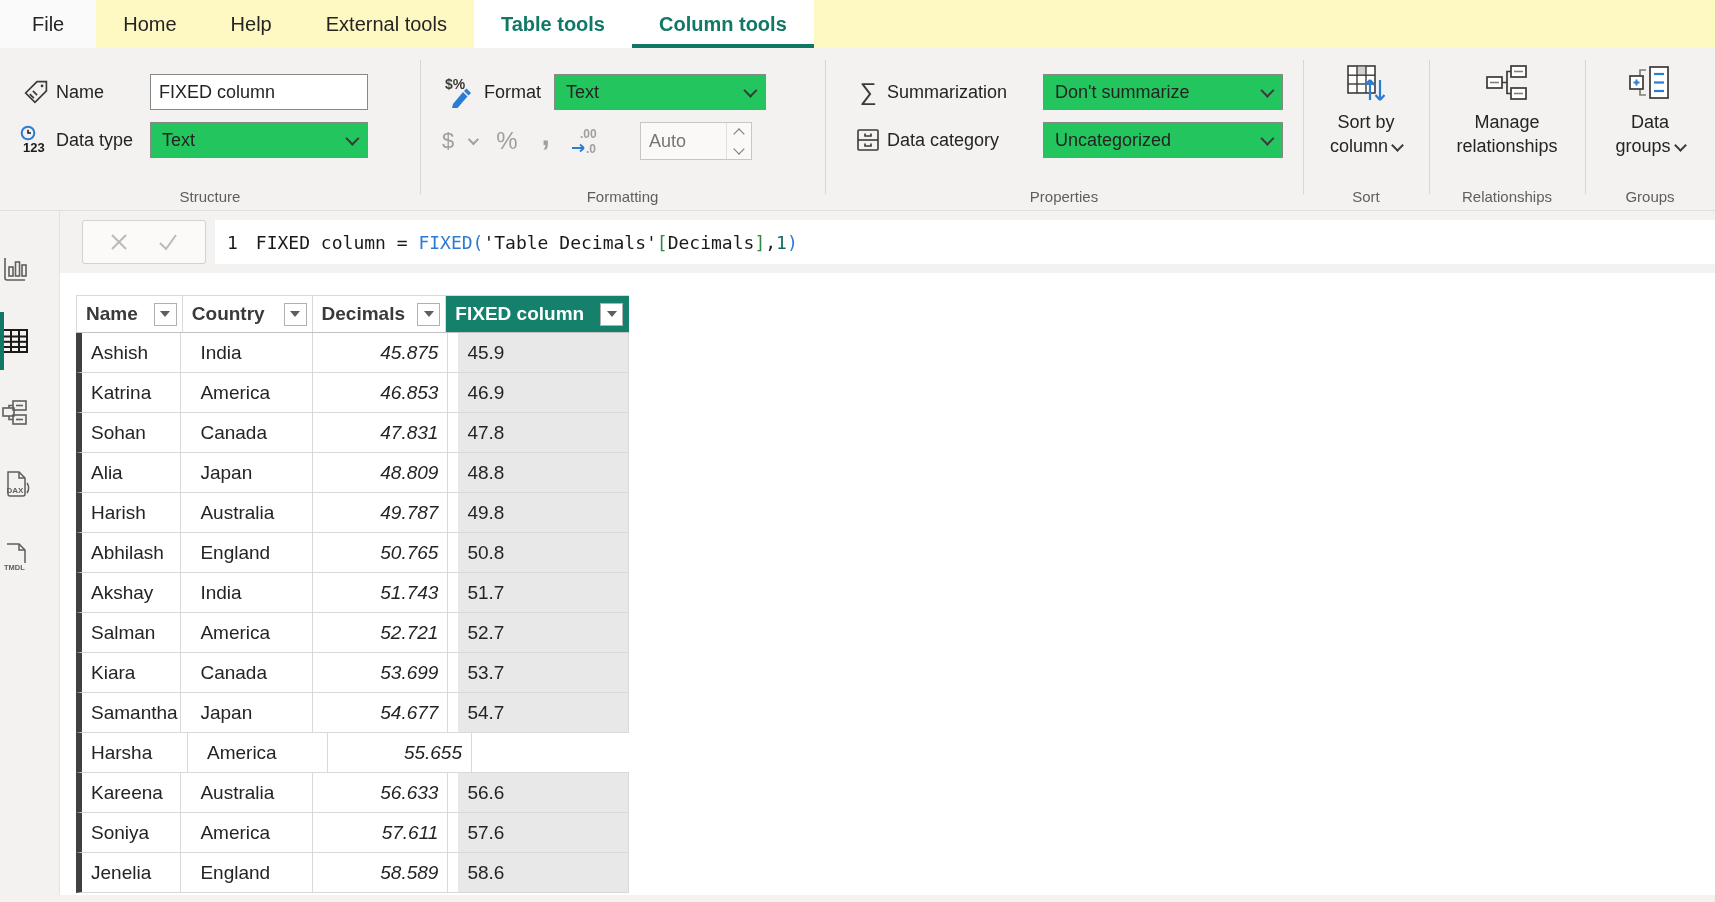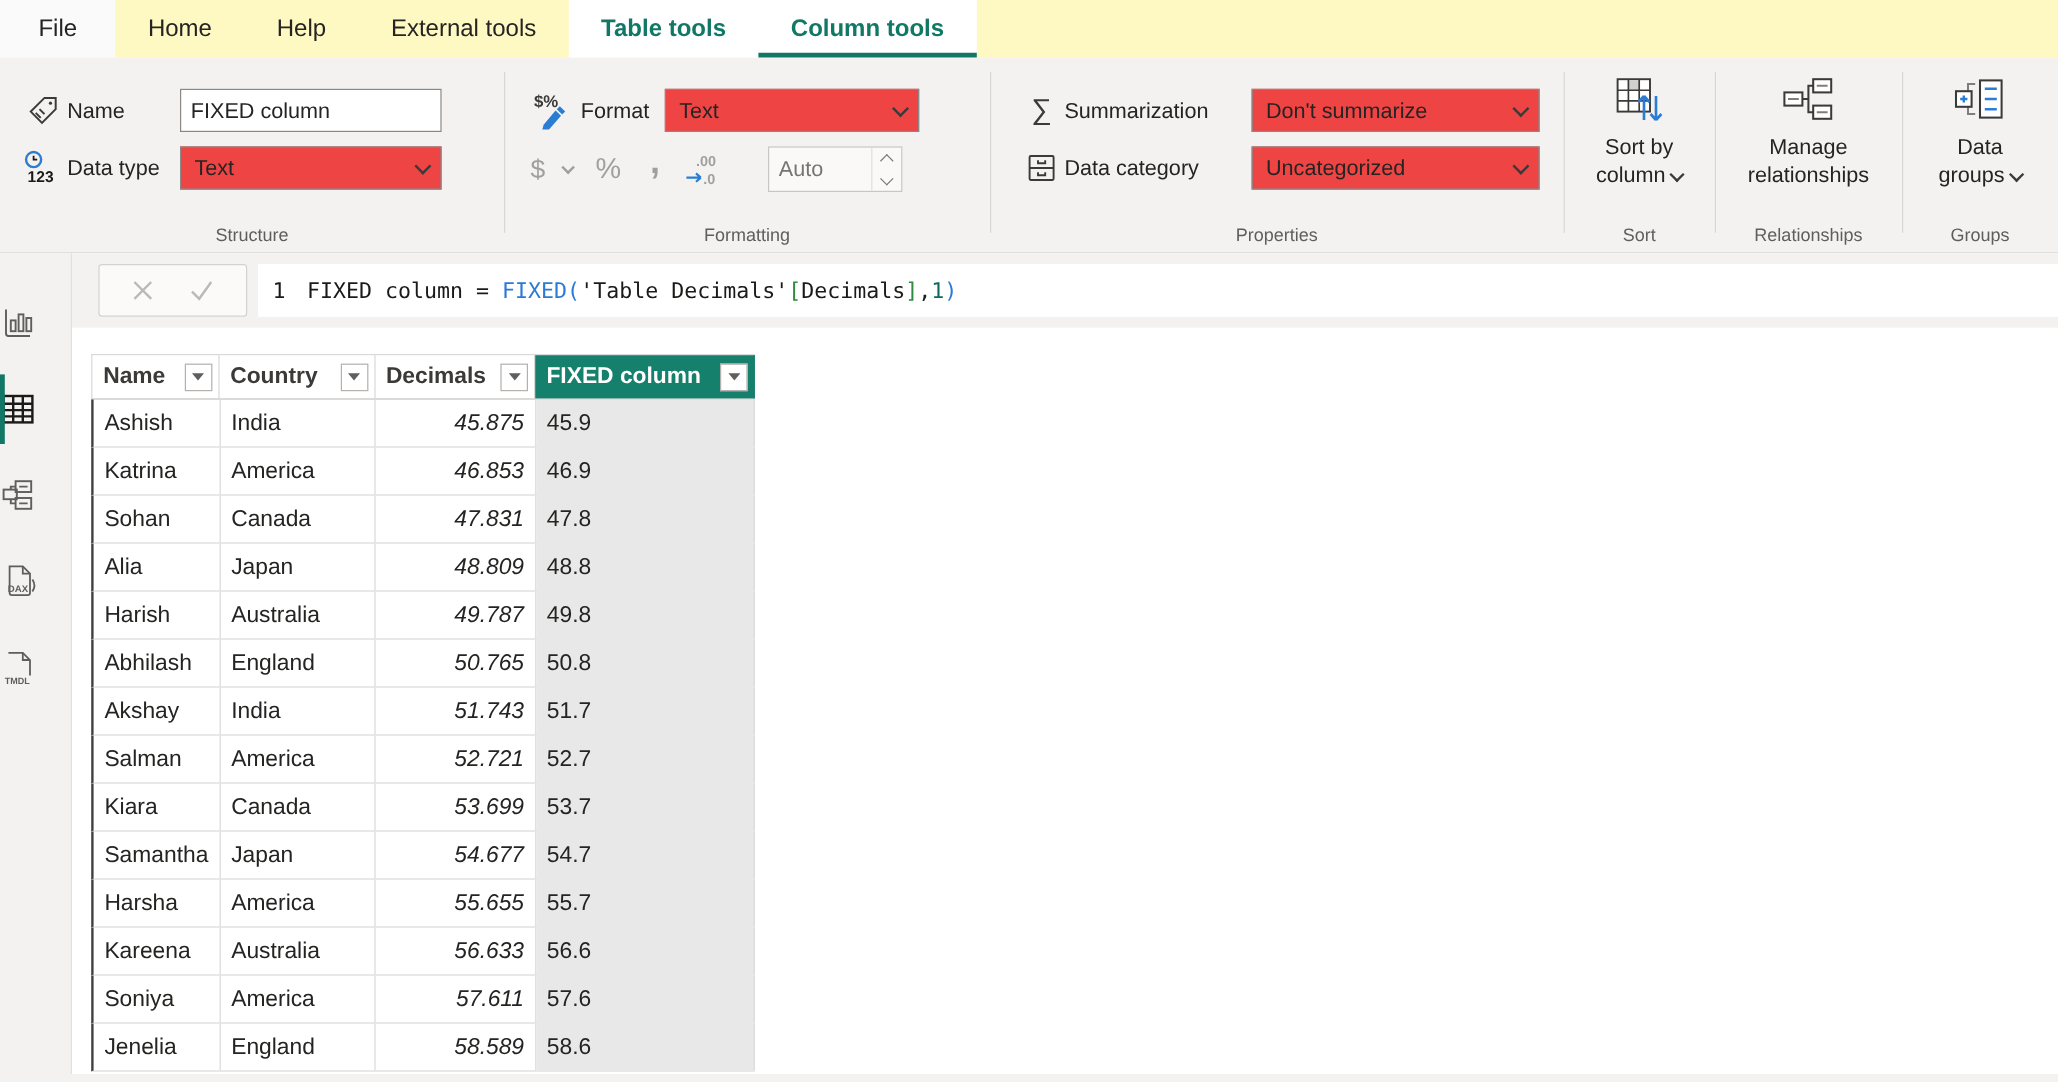--- a/index.html
+++ b/index.html
@@ -19,21 +19,21 @@
   .ribbon{height:163px; background:#f3f2f1; border-bottom:1px solid #e1dfdd; display:flex; box-sizing:border-box;}
   .rgroup{position:relative; height:100%; box-sizing:border-box; flex:none;}
   .rgroup + .rgroup::before{content:""; position:absolute; left:0; top:12px; bottom:16px; width:1px; background:#d8d6d4;}
   .glabel{position:absolute; bottom:5px; left:0; right:0; text-align:center; font-size:15px; color:#605e5c;}
   .field-rows{padding:26px 0 0 14px; display:flex; flex-direction:column; gap:12px;}
   .frow{display:flex; align-items:center; height:36px;}
   .ficon{width:42px; display:flex; justify-content:center; align-items:center; flex:none;}
   .flabel{font-size:18px; color:#252423; white-space:nowrap;}
   .tinput{height:36px; box-sizing:border-box; border:1px solid #8a8886; background:#fff;
           font-size:18px; padding:0 8px; font-family:inherit; color:#252423;}
-  .dropdown{height:36px; box-sizing:border-box; border:1px solid #8a8886; background:#ef4444; font-size:18px;
+  .dropdown{height:36px; box-sizing:border-box; border:1px solid #8a8886; background:#22c55e; font-size:18px;
             display:flex; align-items:center; justify-content:space-between; padding:0 11px; cursor:pointer;}
   .chev{width:8px; height:8px; border-right:2px solid #3b3a39; border-bottom:2px solid #3b3a39;
         transform:rotate(45deg) translateY(-2px); flex:none;}
   .chev.small{width:6px; height:6px;}
   .chev.gray{border-color:#a19f9d;}
   .fmt-icons{display:flex; align-items:center; gap:14px; height:38px; padding-left:4px;}
   .dis{color:#a19f9d;}
   .spinbox{width:112px; height:38px; box-sizing:border-box; border:1px solid #c8c6c4; background:#faf9f8;
            display:flex; align-items:stretch; margin-left:22px;}
   .spinbox input{flex:1; border:none; background:transparent; font-size:18px; padding:0 8px;
@@ -58,21 +58,21 @@
                box-sizing:border-box; gap:9px; flex:none;}
   .fx-buttons{width:124px; height:44px; background:#fbfaf9; border:1px solid #d4d2d0; border-radius:3px;
               display:flex; align-items:center; justify-content:center; gap:26px; box-sizing:border-box; flex:none;}
   .formula-input{flex:1; height:44px; background:#fff; display:flex; align-items:center;
                  font-family:"DejaVu Sans Mono", monospace; font-size:18px; padding-left:12px;
                  white-space:pre; overflow:hidden;}
   .line-no{color:#1b1a19; margin-right:18px;}
   
   .table{margin:22px 0 0 16px; width:553px; font-size:19px; flex:none;}
   .thead{display:flex; height:36px; border-left:1px solid #d9d9d9; border-top:1px solid #d9d9d9; border-bottom:1px solid #c4c2c0;}
-  .trow{display:flex; height:39px; border-left:2px solid #404040; border-bottom:1px solid #d9d9d9;}
+  .trow{display:flex; height:39px; border-left:6px solid #404040; border-bottom:1px solid #d9d9d9;gap:10px;}
   .cell{box-sizing:border-box; border-right:1px solid #d9d9d9; display:flex; align-items:center;
         padding:0 9px; overflow:hidden; white-space:nowrap;}
   .w-name{width:106px;} .w-country{width:130px;} .w-dec{width:134px;} .w-fix{width:183px;}
   .num{justify-content:flex-end; font-style:italic;}
   .sel{background:#e8e8e8;}
   .hcell{font-weight:700; color:#3b3a39; padding-right:5px;}
   .hfix{background:#15806B; color:#fff; border-right:1px solid #15806B;}
   .fbtn{width:23px; height:23px; background:#fff; border:1px solid #b3b0ad; display:flex; align-items:center;
         justify-content:center; margin-left:auto; cursor:pointer; flex:none; box-sizing:border-box;}
   .tri{width:0; height:0; border-left:5px solid transparent; border-right:5px solid transparent; border-top:6px solid #605e5c;}
@@ -429,21 +429,20 @@
           <div class="trow">
             <div class="cell w-name">Samantha</div>
             <div class="cell w-country">Japan</div>
             <div class="cell w-dec num">54.677</div>
             <div class="cell w-fix sel">54.7</div>
           </div>
           <div class="trow">
             <div class="cell w-name">Harsha</div>
             <div class="cell w-country">America</div>
             <div class="cell w-dec num">55.655</div>
-            <div class="cell w-fix sel">55.7</div>
           </div>
           <div class="trow">
             <div class="cell w-name">Kareena</div>
             <div class="cell w-country">Australia</div>
             <div class="cell w-dec num">56.633</div>
             <div class="cell w-fix sel">56.6</div>
           </div>
           <div class="trow">
             <div class="cell w-name">Soniya</div>
             <div class="cell w-country">America</div>

